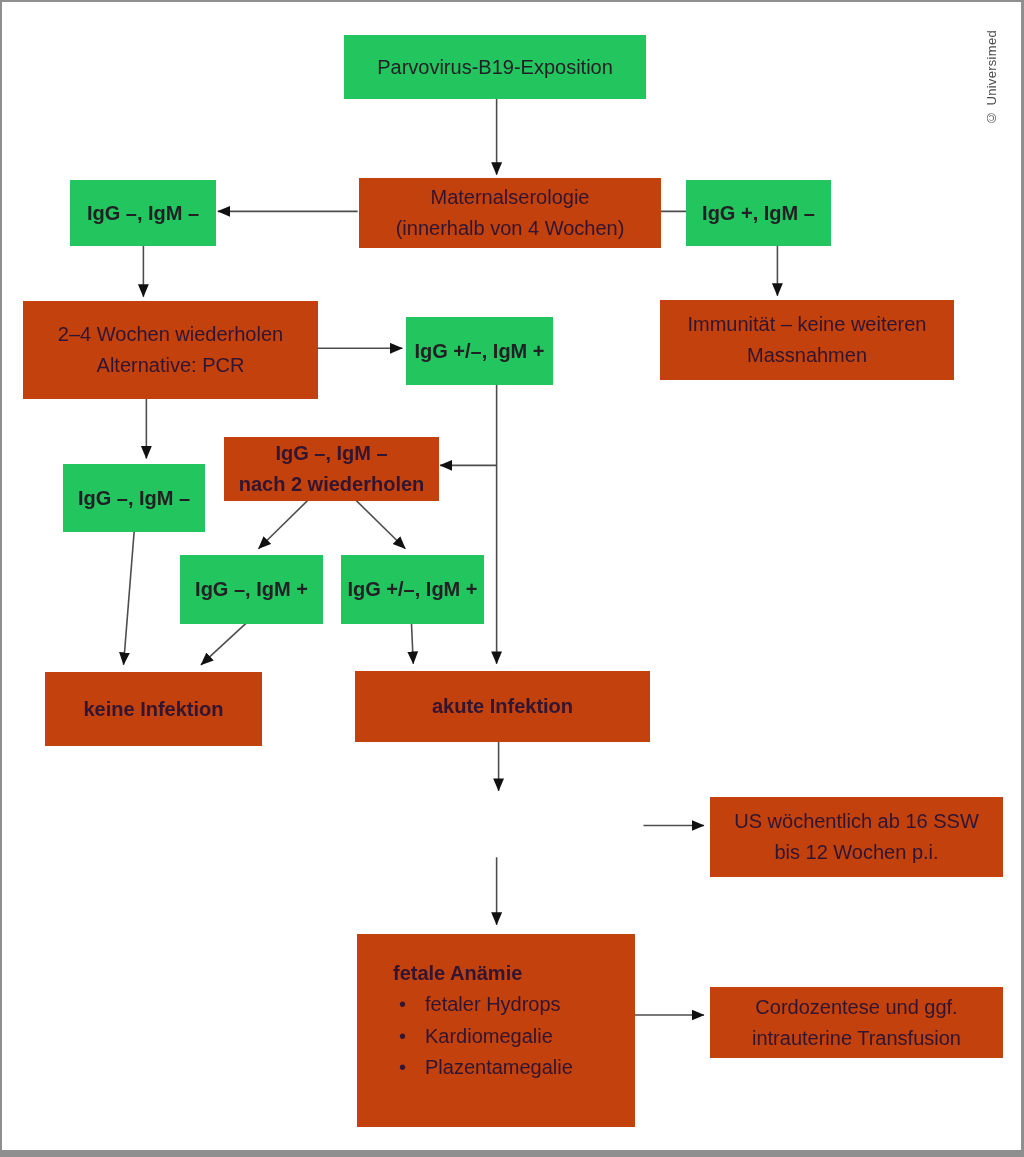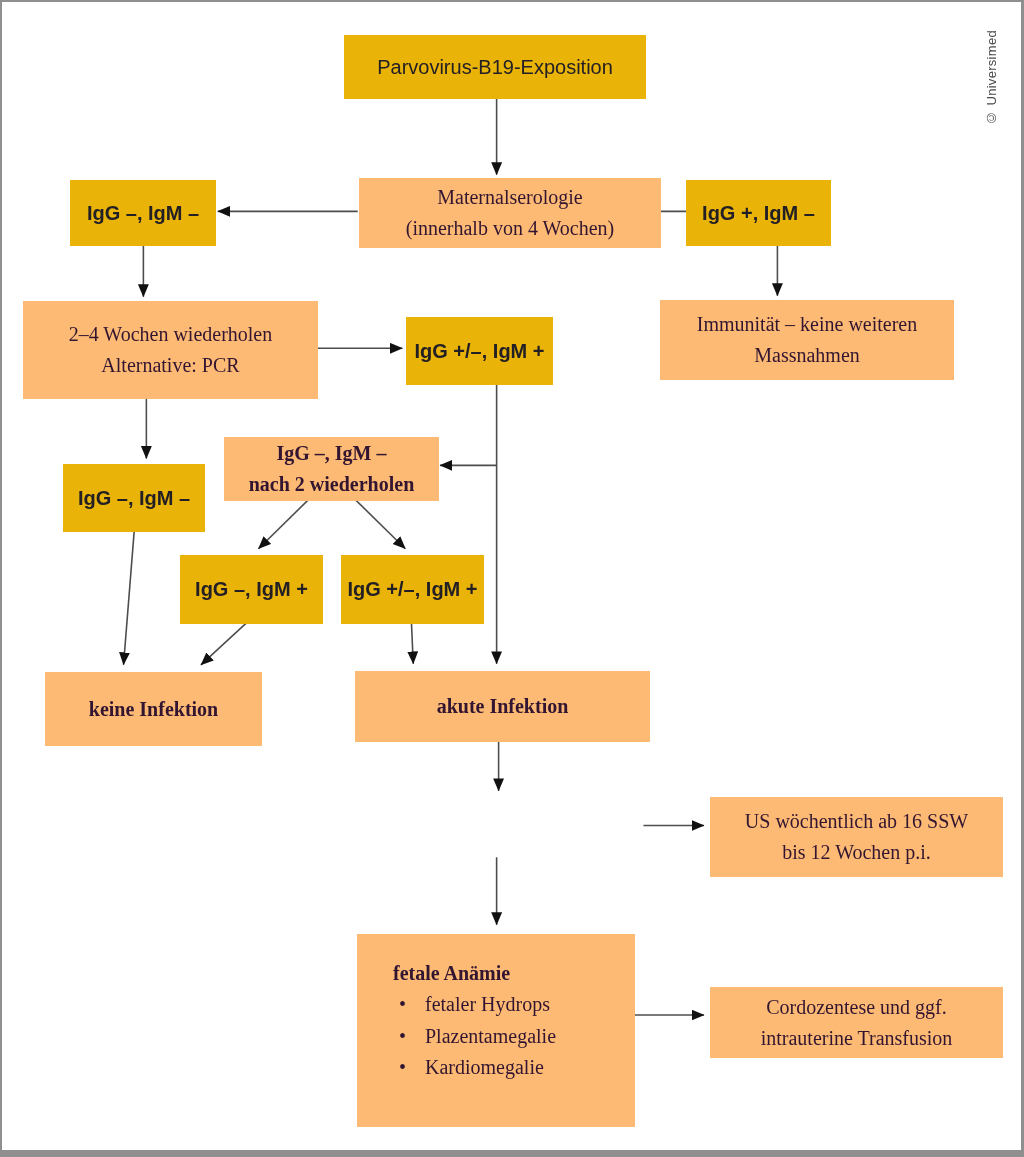--- a/index.html
+++ b/index.html
@@ -27,22 +27,22 @@
     z-index: 2;
     display: flex;
     flex-direction: column;
     align-items: center;
     justify-content: center;
     text-align: center;
     font-size: 20px;
     line-height: 1.55;
     box-sizing: border-box;
   }
-  .box.light  { background: #eab308; color: #232025; }
-  .box.medium { background: #fdba74; color: #321530; font-family: Liberation Serif, serif; }
+  .box.light  { background: #22c55e; color: #232025; }
+  .box.medium { background: #c2410c; color: #321530; }
   .box.bold   { font-weight: bold; }
   .box .line { white-space: nowrap; }
 
   
   .box.listbox {
     align-items: flex-start;
     text-align: left;
     padding: 24px 14px 18px 36px;
     justify-content: flex-start;
   }
@@ -163,22 +163,22 @@
 
   <div class="box medium" style="left:708px; top:795px; width:293px; height:80px;">
     <div class="line">US wöchentlich ab 16 SSW</div>
     <div class="line">bis 12 Wochen p.i.</div>
   </div>
 
   <div class="box medium listbox" style="left:355px; top:932px; width:278px; height:193px;">
     <div class="list-title">fetale Anämie</div>
     <ul>
       <li><span>fetaler Hydrops</span></li>
+      <li><span>Kardiomegalie</span></li>
       <li><span>Plazentamegalie</span></li>
-      <li><span>Kardiomegalie</span></li>
     </ul>
   </div>
 
   <div class="box medium" style="left:708px; top:985px; width:293px; height:71px;">
     <div class="line">Cordozentese und ggf.</div>
     <div class="line">intrauterine Transfusion</div>
   </div>
 
   <div class="copyright">© Universimed</div>
 

